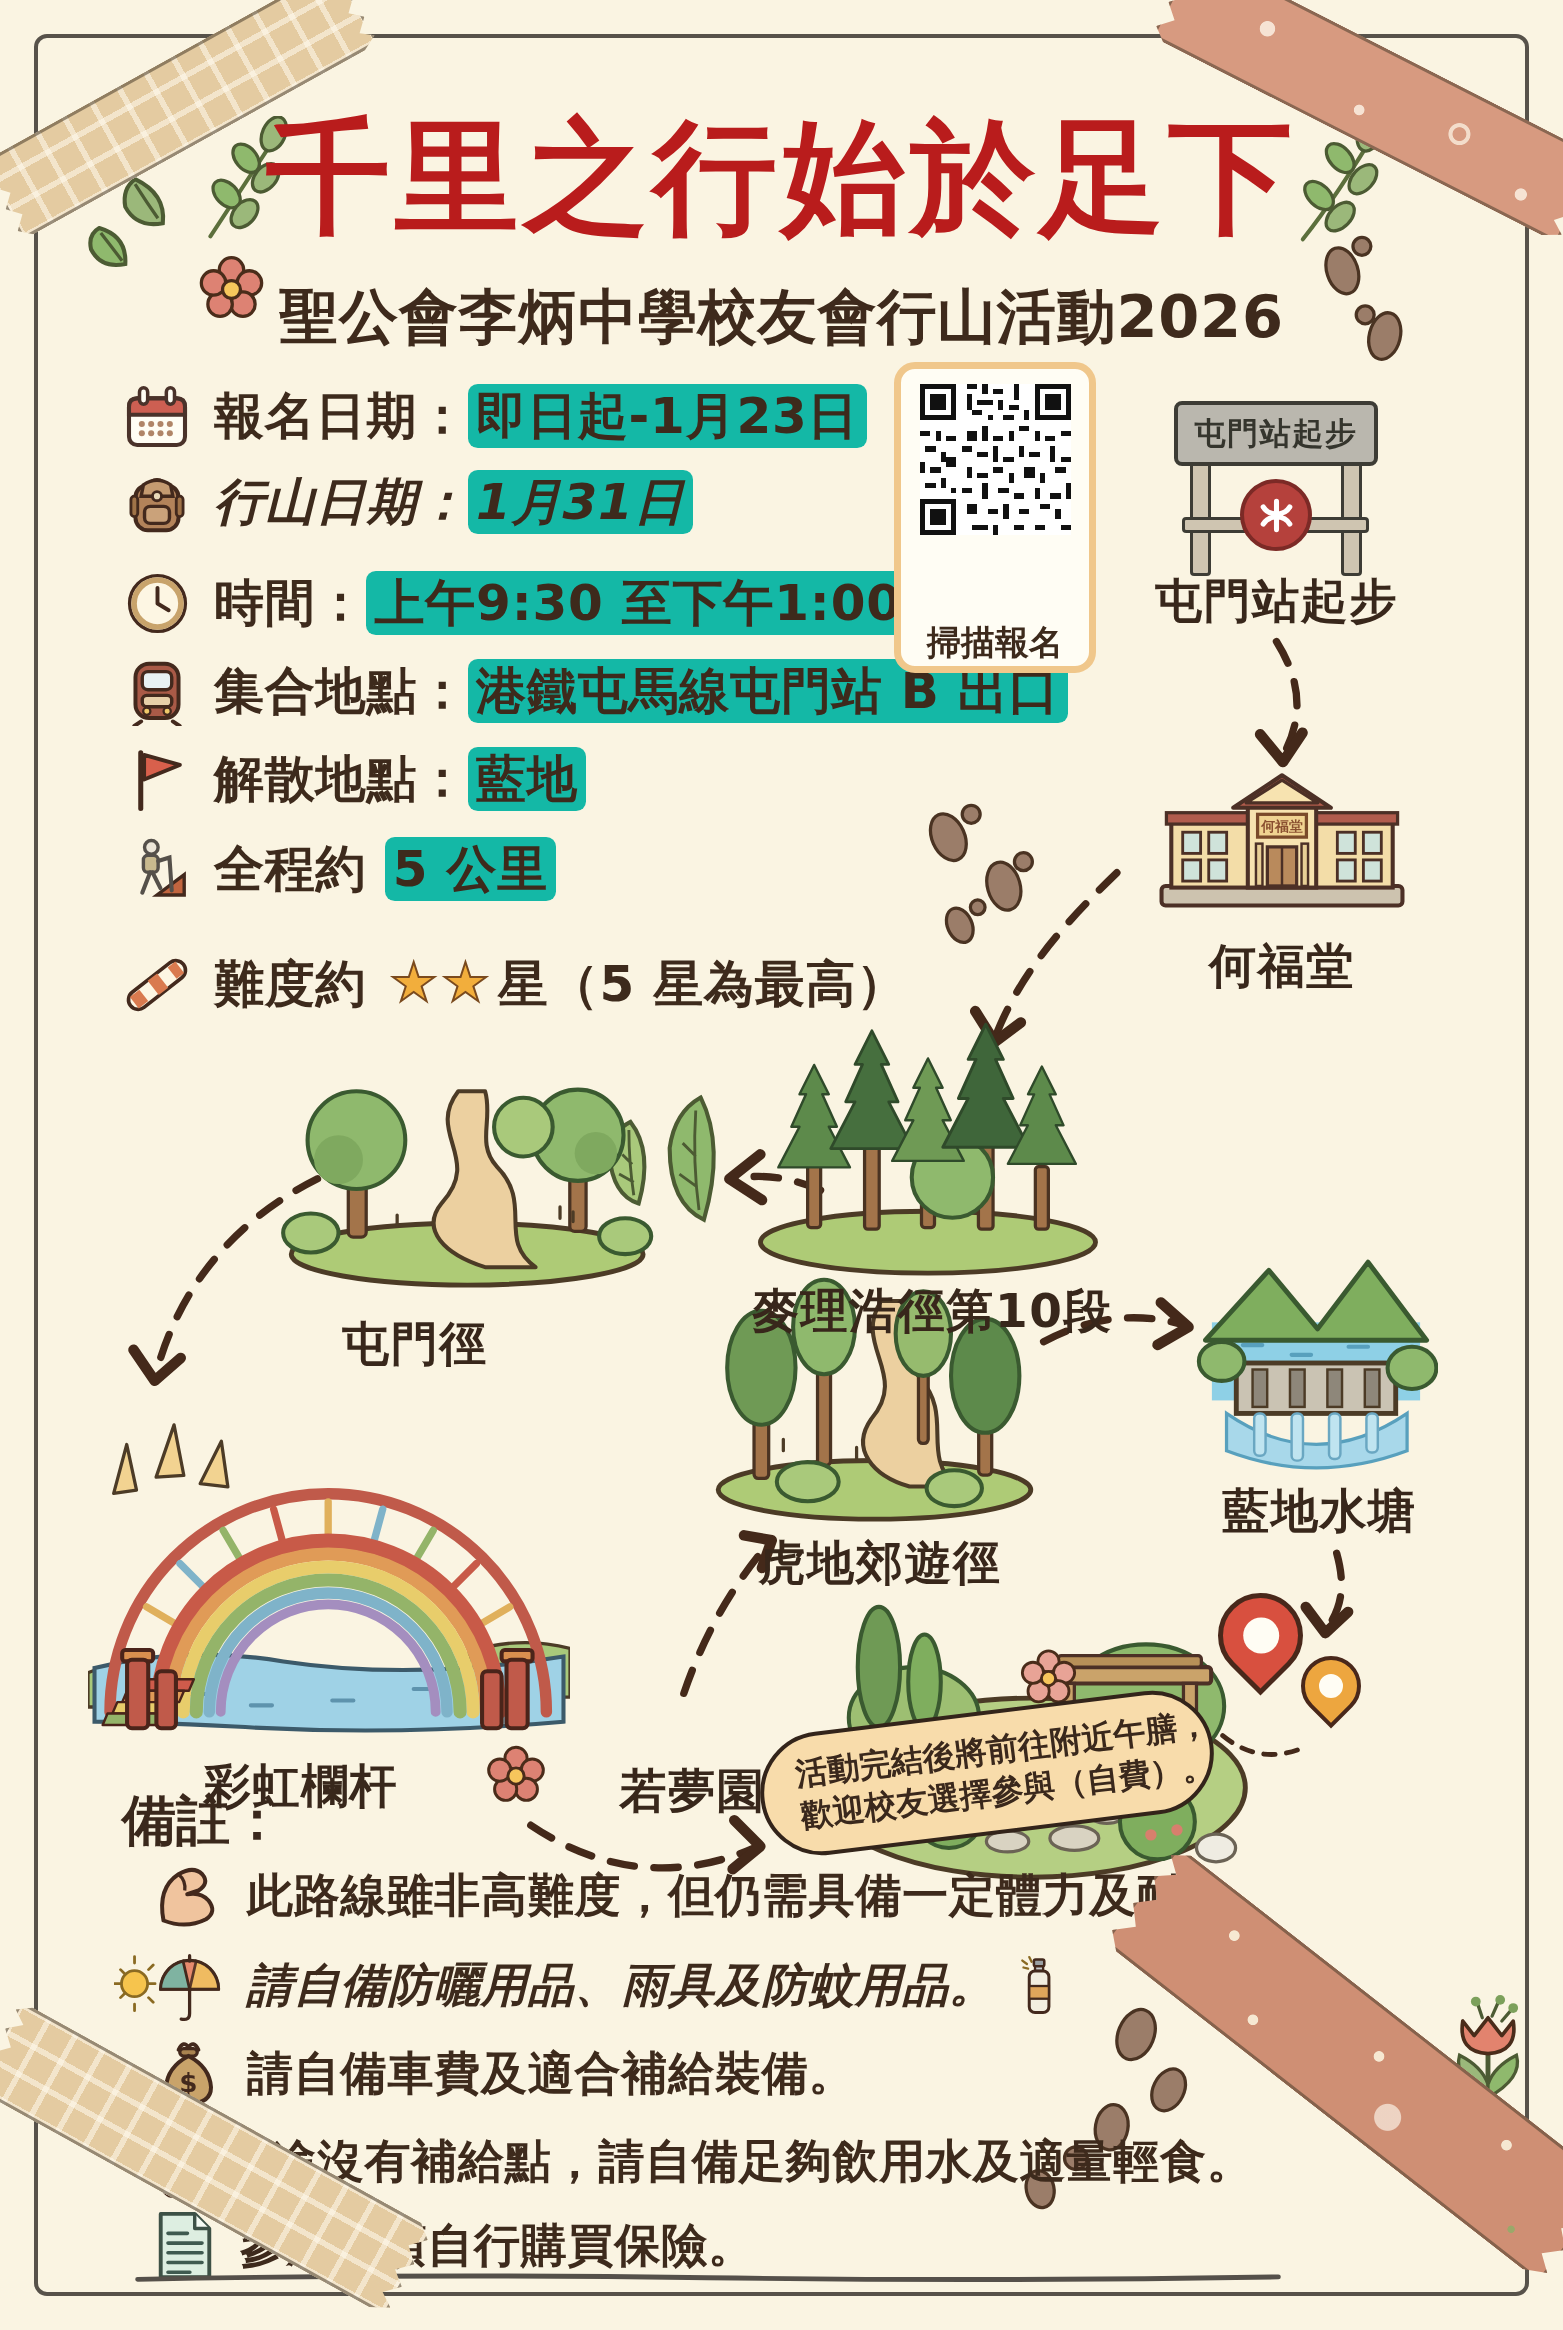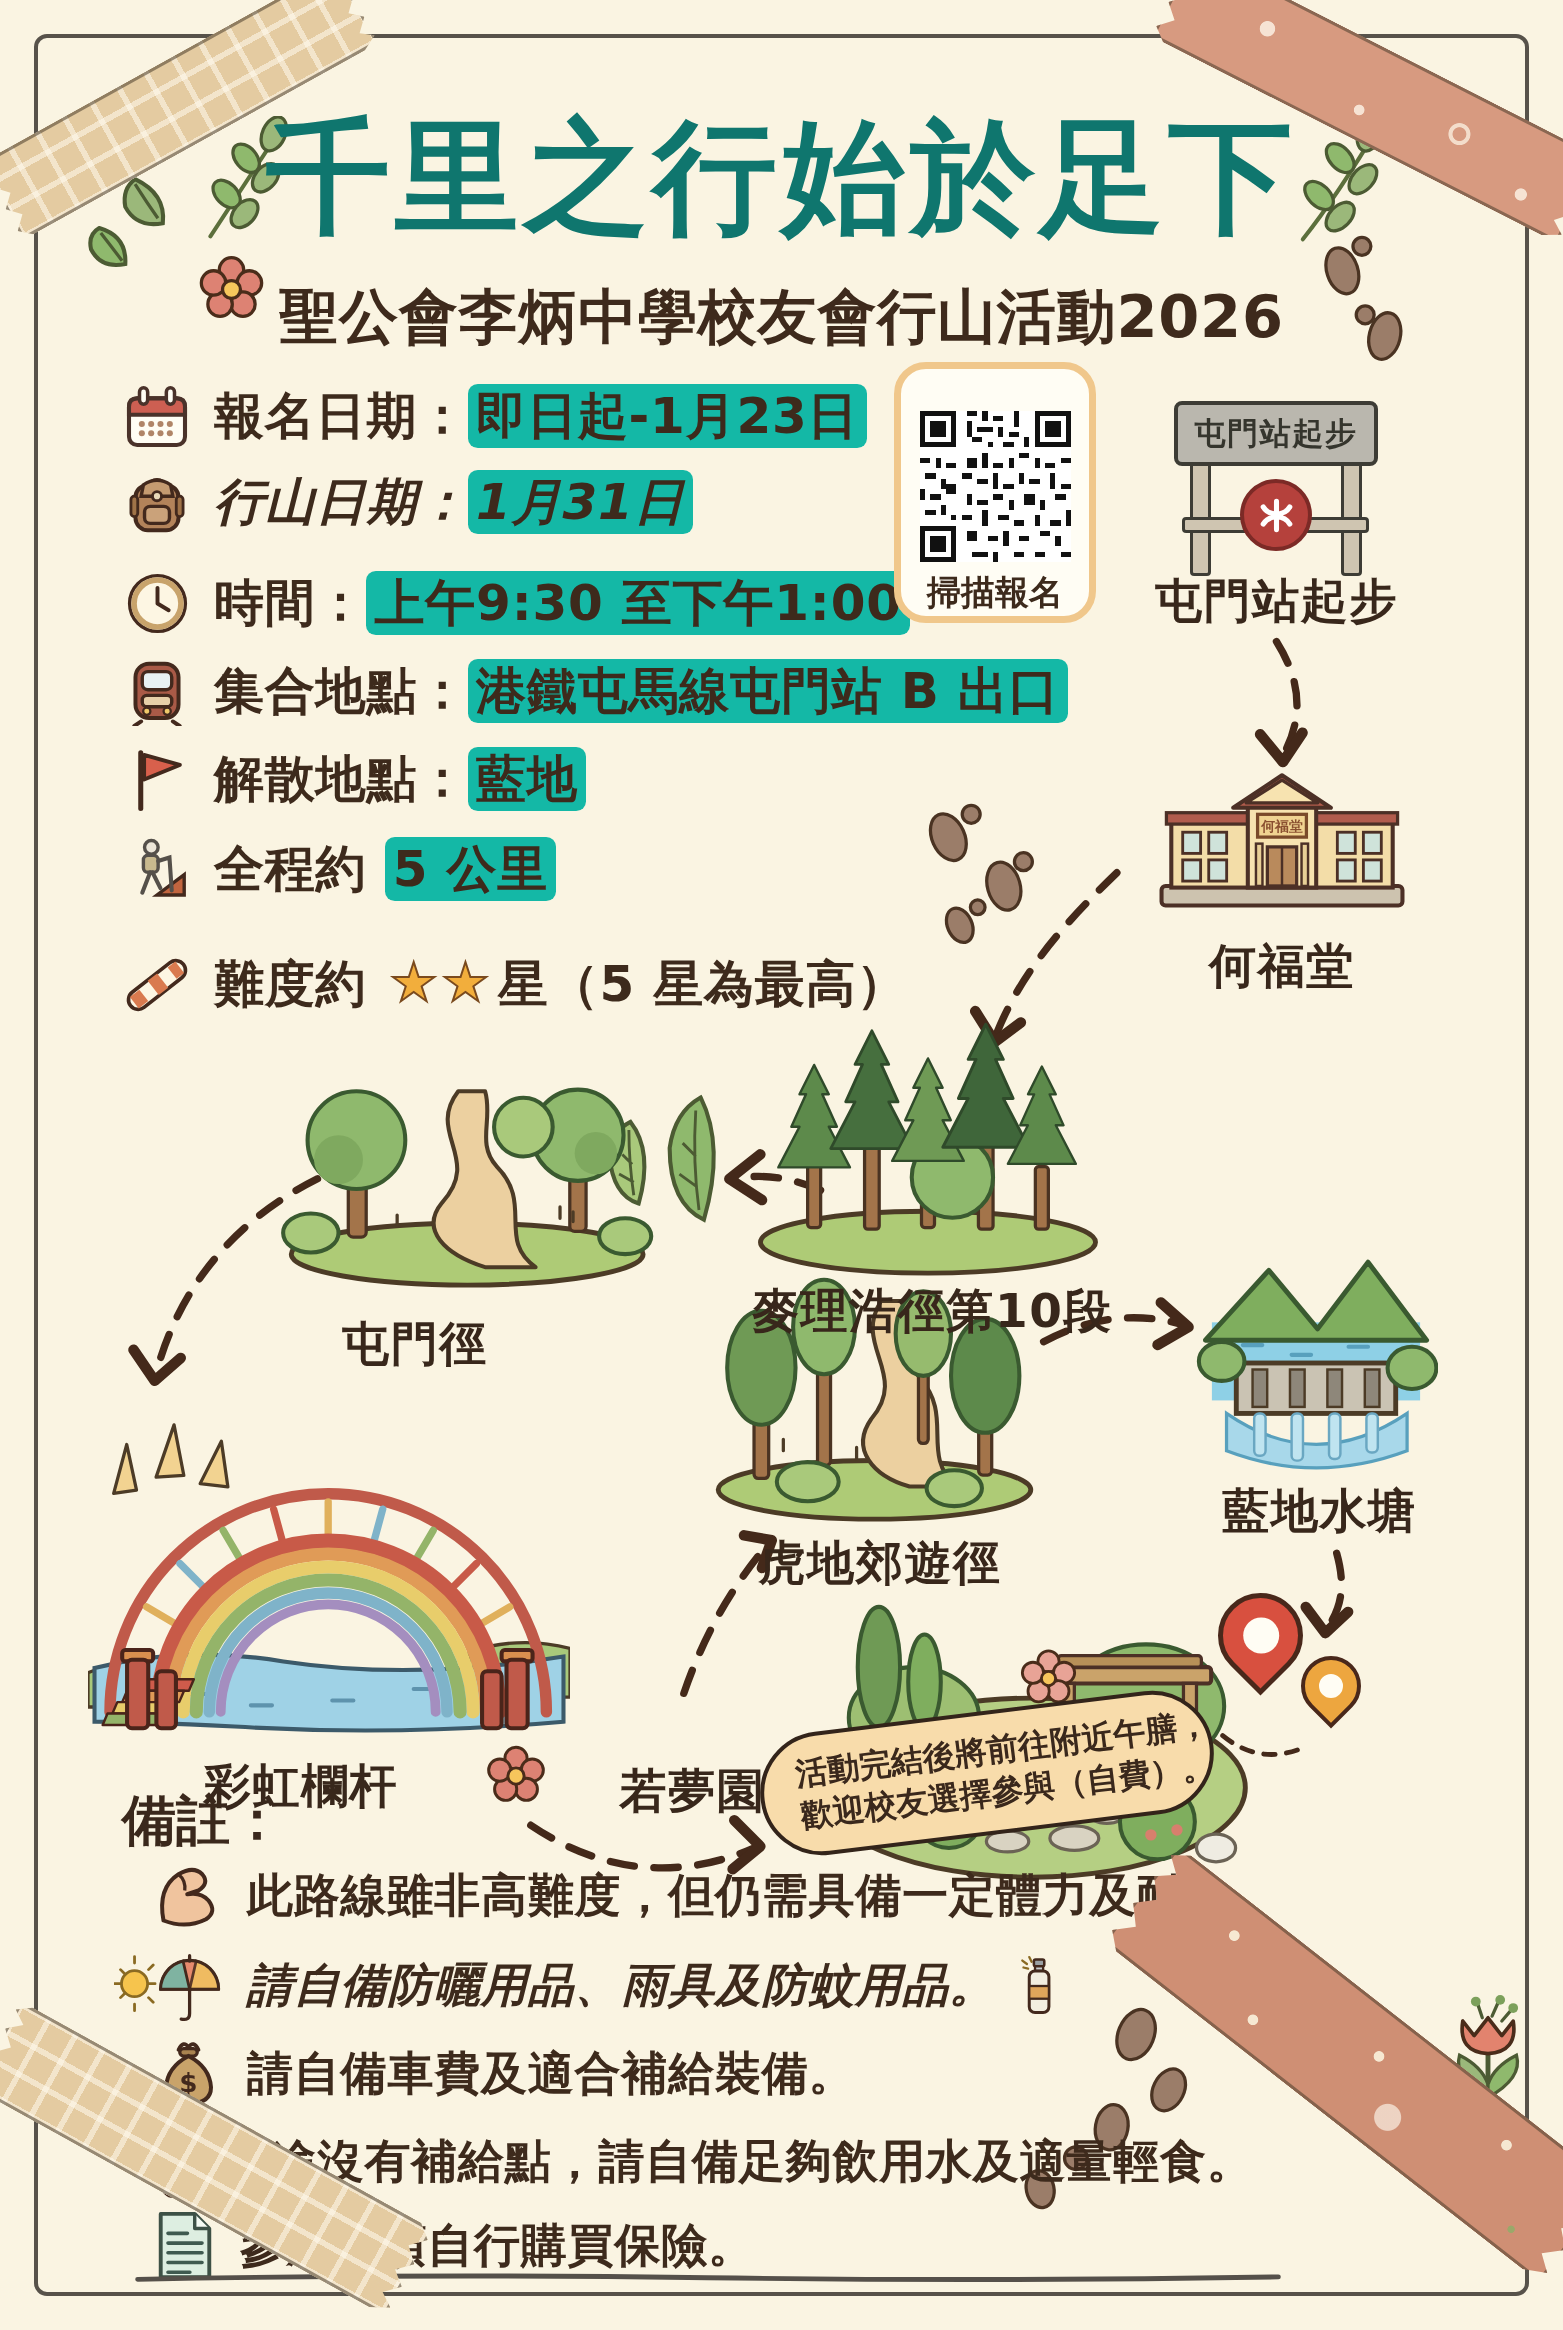--- a/index.html
+++ b/index.html
@@ -39,39 +39,39 @@
       radial-gradient(circle 8.1px at 18% 30%, #f6e8d2 0 4.9px, transparent 5.7px),
       radial-gradient(circle 8.1px at 30% 75%, #f6e8d2 0 4.9px, transparent 5.7px),
       radial-gradient(circle 8.1px at 52% 35%, #f6e8d2 0 4.9px, transparent 5.7px),
       radial-gradient(circle 21px at 60% 70%, rgba(250,240,228,.7) 0 13px, transparent 14px),
       radial-gradient(circle 8.1px at 80% 28%, #f6e8d2 0 4.9px, transparent 5.7px),
       radial-gradient(circle 6.5px at 90% 80%, #9aa86a 0 3.3px, transparent 4.1px);
   }
   
   .title{
     position:absolute;left:0;right:0;top:96px;margin:0;text-align:center;
-    font-size:124px;font-weight:bold;color:#0f766e;letter-spacing:4.9px;z-index:2;
+    font-size:124px;font-weight:bold;color:#b91c1c;letter-spacing:4.9px;z-index:2;
   }
   .subtitle{
     position:absolute;left:0;right:0;top:267px;margin:11px;text-align:center;
     font-size:59px;font-weight:bold;color:#3e2a1c;letter-spacing:0.8px;z-index:2;
   }
   
   .info-row{
     position:absolute;left:121px;height:81px;display:flex;align-items:center;gap:21px;z-index:3;
   }
   .info-ic{width:72px;height:72px;flex:0 0 72px;display:flex;align-items:center;justify-content:center;}
   .info-text{font-size:50px;font-weight:bold;color:#3d2a1c;white-space:nowrap;letter-spacing:0.8px;}
   .hl{background:#14b8a6;border-radius:9.8px;padding:3.3px 8.1px;}
   .stars{color:#f2ae3c;-webkit-text-stroke:2px #7a4a1e;font-size:54px;letter-spacing:3.3px;margin:0 4.9px;}
   
   .qr-card{
-    position:absolute;left:894px;top:362px;width:202px;height:261px;z-index:3;
-    background:#fffdf4;border:7.3px solid #f0c78b;border-radius:32px;
-    display:flex;flex-direction:column;align-items:center;justify-content:flex-end;padding-top:14.7px;
+    position:absolute;left:894px;top:362px;width:202px;height:311px;z-index:3;
+    background:#fffdf4;border:7.3px solid #f0c78b;border-radius:21px;
+    display:flex;flex-direction:column;align-items:center;justify-content:space-between;padding-top:14.7px;
   }
   .qr-caption{font-size:34px;font-weight:bold;color:#3d2a1c;margin-top:8.1px;}
   
   .mtr-sign{position:absolute;left:1174px;top:401px;width:204px;height:175px;z-index:3;}
   .mtr-board{
     position:absolute;left:0;top:0;width:204px;height:65px;background:#bab7ae;border:4.1px solid #3d3c35;
     border-radius:8.1px;display:flex;align-items:center;justify-content:center;
     font-size:31px;font-weight:bold;color:#35352d;letter-spacing:1.6px;z-index:2;
   }
   .mtr-leg{position:absolute;width:21px;background:#cfc5b1;border:3.3px solid #3d3c35;border-radius:4.1px;z-index:1;}

